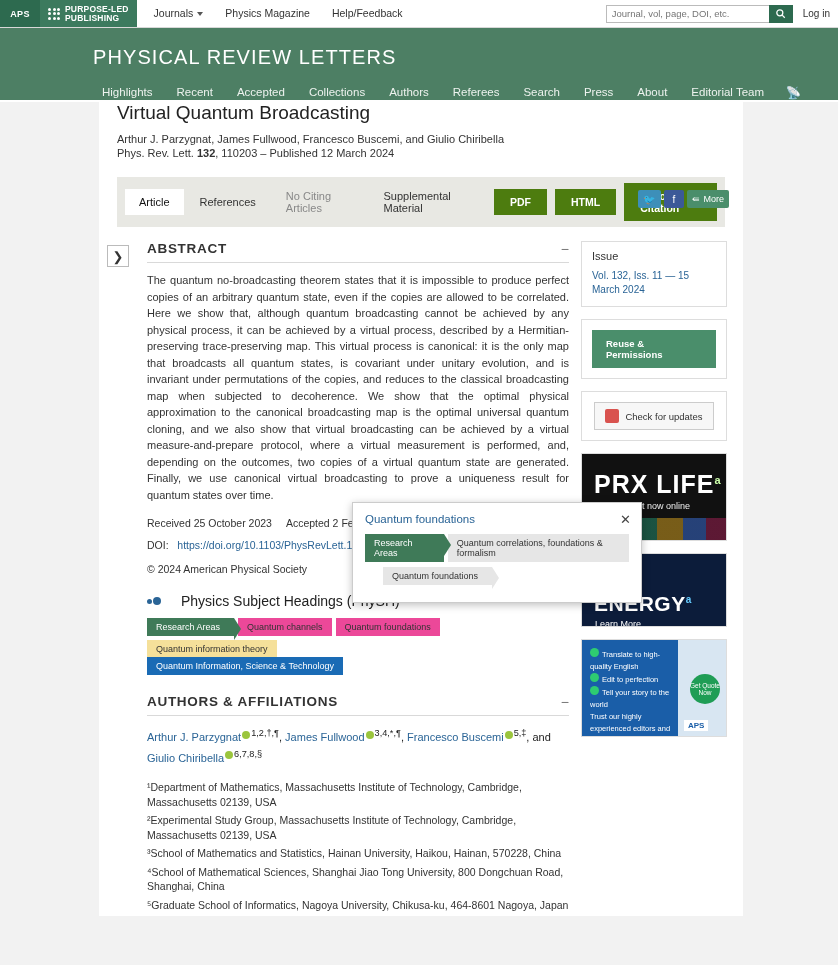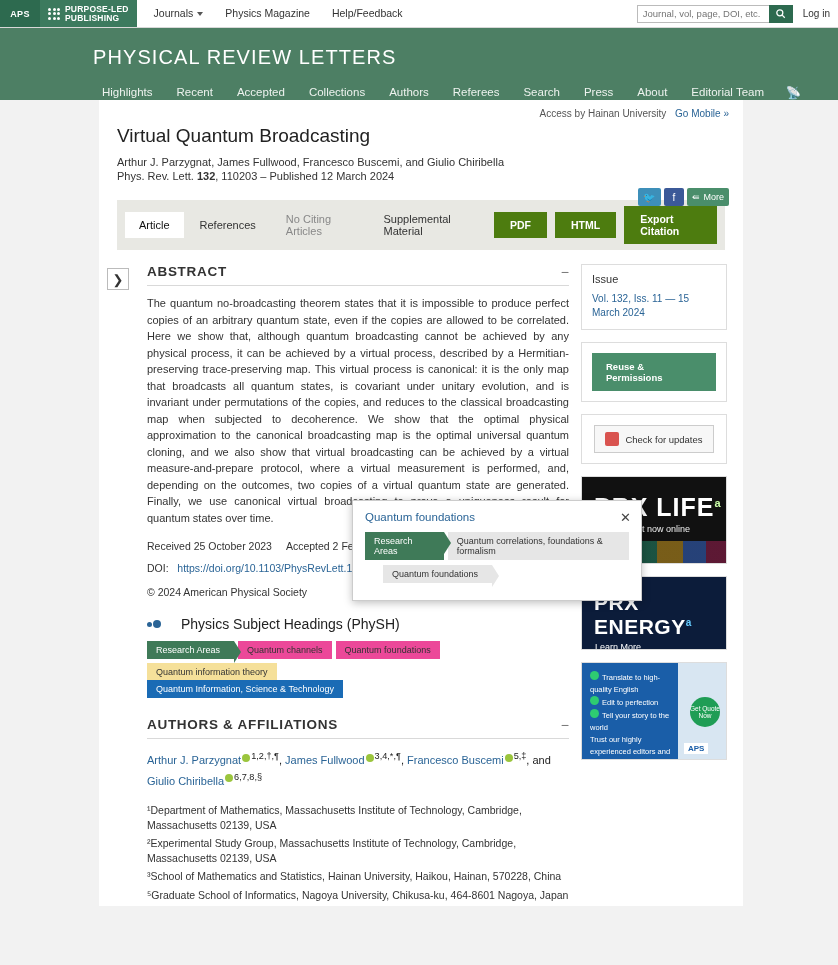--- a/index.html
+++ b/index.html
@@ -44,21 +44,21 @@
   .plp-text .l2 { display:block; }
   .aps-nav { display: flex; align-items: center; gap: 0; padding-left: 6px; }
   .aps-nav a {
     font-size: 10.5px; color: #333; text-decoration: none;
     padding: 12px 11px; line-height: 27px; white-space: nowrap;
   }
   .caret { display:inline-block; margin-left:4px; border-left:3px solid transparent; border-right:3px solid transparent; border-top:4px solid #555; vertical-align: middle;}
   .aps-right { margin-left:auto; display:flex; align-items:center; gap:10px; padding-right:8px;}
   .searchbox { display:flex; align-items:center; height:18px; }
   .searchbox input {
-    width: 132px; height: 18px; font-size: 9.5px; padding: 0 5px;
+    width: 163px; height: 18px; font-size: 9.5px; padding: 0 5px;
     border: 1px solid #bbb; border-right: none; color: #777; outline: none;
     font-family: "Liberation Sans", sans-serif;
   }
   .search-btn {
     width: 24px; height: 18px; background: #2d6a4f; border: 1px solid #2d6a4f;
     display:flex; align-items:center; justify-content:center; cursor: pointer;
   }
   .search-btn svg { display:block; }
   .login-link { font-size: 10px; color: #333; text-decoration: none; }
 
@@ -292,24 +292,20 @@
     <a href="#">Press</a>
     <a href="#">About</a>
     <a href="#">Editorial Team</a>
     <span class="rss">📡</span>
   </nav>
 </div>
 
 <div class="page-wrap">
   <div class="article-card">
 
-    <div class="access-row">
-      <span>Access by Hainan University</span>
-      <a href="#">Go Mobile »</a>
-    </div>
 
     <h2 class="art-title">Virtual Quantum Broadcasting</h2>
     <div class="authors-line">Arthur J. Parzygnat, James Fullwood, Francesco Buscemi, and Giulio Chiribella</div>
     <div class="cite-line">
       <span>Phys. Rev. Lett. </span><b>132</b><span>, 110203 – Published 12 March 2024</span>
     </div>
 
     <div class="share-row">
       <div class="sbtn tw">
           <span>🐦</span>
@@ -379,20 +375,21 @@
           </div>
           <div class="auth-names">
             <a href="#">Arthur J. Parzygnat</a><span class="oid"></span><sup>1,2,†,¶</sup>,
             <a href="#">James Fullwood</a><span class="oid"></span><sup>3,4,*,¶</sup>,
             <a href="#">Francesco Buscemi</a><span class="oid"></span><sup>5,‡</sup><span>, and </span><a href="#">Giulio Chiribella</a><span class="oid"></span><sup>6,7,8,§</sup>
           </div>
 
           <div class="aff">¹Department of Mathematics, Massachusetts Institute of Technology, Cambridge, Massachusetts 02139, USA</div>
           <div class="aff">²Experimental Study Group, Massachusetts Institute of Technology, Cambridge, Massachusetts 02139, USA</div>
           <div class="aff">³School of Mathematics and Statistics, Hainan University, Haikou, Hainan, 570228, China</div>
+          <div class="aff">⁴School of Mathematical Sciences, Shanghai Jiao Tong University, 800 Dongchuan Road, Shanghai, China</div>
           <div class="aff">⁵Graduate School of Informatics, Nagoya University, Chikusa-ku, 464-8601 Nagoya, Japan</div>
 
         </div>
       </div>
 
       <div class="rightcol">
         <div class="issue-box">
           <div class="lbl">Issue</div>
           <a href="#">Vol. 132, Iss. 11 — 15 March 2024</a>
         </div>

